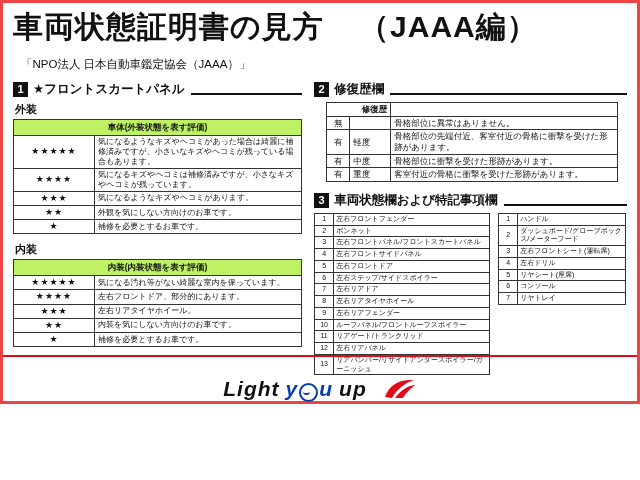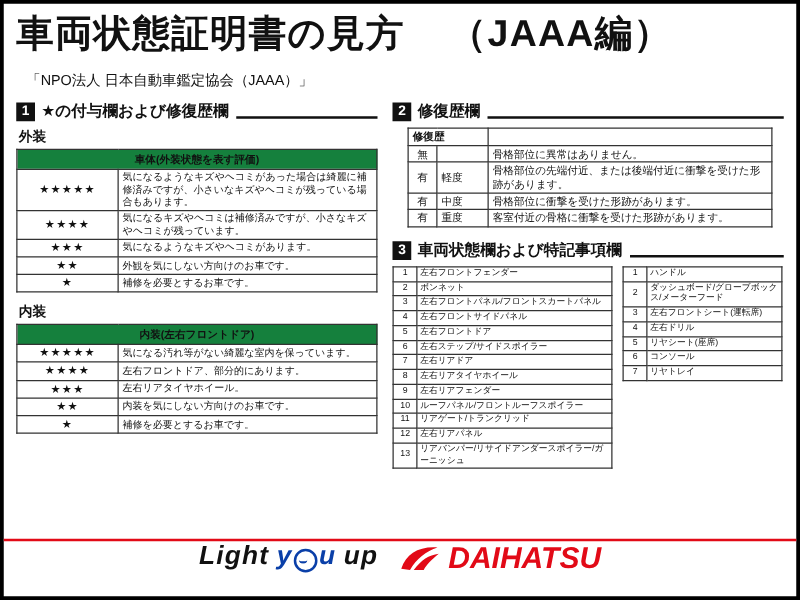--- a/index.html
+++ b/index.html
@@ -5,23 +5,23 @@
   html,body{margin:0;padding:0;}
   body{
     width:640px;height:480px;
     background:#ffffff;
     font-family:"Liberation Sans","DejaVu Sans",sans-serif;
     color:#111;
     overflow:hidden;
   }
   .page{
     position:relative;
-    width:640px;height:480px;
+    width:640px;height:404px;
     box-sizing:border-box;
-    border:3px solid #000000;
+    border:3px solid #ef4444;
   }
   
   .header{
     position:relative;
     height:52px;
     padding:4px 10px 0 10px;
     box-sizing:border-box;
   }
   .header-title{
     font-size:30px;
@@ -84,51 +84,51 @@
   }
   td,th{
     border:1px solid #333;
     padding:1px 3px;
     vertical-align:middle;
   }
   .tbl-head td{
     font-weight:bold;
     font-size:8.5px;
     text-align:center;
-    background:#15803d;
+    background:#bef264;
     padding:2px;
   }
   .stars-col{
     width:74px;
     text-align:center;
     letter-spacing:1px;
     font-size:9px;
     white-space:nowrap;
   }
   .desc-col{font-size:8px;}
   
   .rep-tbl td{font-size:8.5px;}
-  .rep-head{font-weight:bold;text-align:left;}
+  .rep-head{font-weight:bold;text-align:right;}
   .rep-mark{width:16px;text-align:center;}
   .rep-lvl{width:34px;text-align:left;}
   
   .parts-wrap{display:flex;gap:8px;margin-top:4px;}
   .parts-tbl{font-size:7px;}
   .parts-tbl td{padding:1px 2px;}
   .parts-tbl .num{width:14px;text-align:center;}
   .left-parts{width:176px;}
   .right-parts{width:128px;}
   
   .footer{
     position:absolute;
     left:0;right:0;bottom:0;
     height:44px;
     border-top:2px solid #e20a17;
     display:flex;
-    align-items:flex-start;
+    align-items:flex-end;
     justify-content:center;
     gap:16px;
   }
   .lightyouup{
     font-size:21px;
     font-style:italic;
     font-weight:bold;
     letter-spacing:1px;
     display:flex;align-items:center;
   }
@@ -178,21 +178,21 @@
     </div>
   </div>
   <div class="header-note">「NPO法人 日本自動車鑑定協会（JAAA）」</div>
 
   <div class="columns">
 
     <div class="col-left">
 
       <div class="sec-head">
         <span class="sec-num">1</span>
-        <span class="sec-title">★の付与欄および修復歴欄</span>
+        <span class="sec-title">★フロントスカートパネル</span>
         <span class="sec-rule"></span>
       </div>
 
       <div class="subhead">外装</div>
       <table>
         <tbody>
             <tr class="tbl-head">
           <td colspan="2">車体(外装状態を表す評価)</td>
         </tr>
         <tr>
@@ -215,21 +215,21 @@
           <td class="stars-col">★</td>
           <td class="desc-col">補修を必要とするお車です。</td>
         </tr>
       </tbody>
         </table>
 
       <div class="subhead" style="margin-top:8px;">内装</div>
       <table>
         <tbody>
             <tr class="tbl-head">
-          <td colspan="2">内装(左右フロントドア)</td>
+          <td colspan="2">内装(内装状態を表す評価)</td>
         </tr>
         <tr>
           <td class="stars-col">★★★★★</td>
           <td class="desc-col">気になる汚れ等がない綺麗な室内を保っています。</td>
         </tr>
         <tr>
           <td class="stars-col">★★★★</td>
           <td class="desc-col">左右フロントドア、部分的にあります。</td>
         </tr>
         <tr>
@@ -263,21 +263,21 @@
           <td></td>
         </tr>
         <tr>
           <td class="rep-mark">無</td>
           <td class="rep-lvl"></td>
           <td>骨格部位に異常はありません。</td>
         </tr>
         <tr>
           <td class="rep-mark">有</td>
           <td class="rep-lvl">軽度</td>
-          <td>骨格部位の先端付近、または後端付近に衝撃を受けた形跡があります。</td>
+          <td>骨格部位の先端付近、客室付近の骨格に衝撃を受けた形跡があります。</td>
         </tr>
         <tr>
           <td class="rep-mark">有</td>
           <td class="rep-lvl">中度</td>
           <td>骨格部位に衝撃を受けた形跡があります。</td>
         </tr>
         <tr>
           <td class="rep-mark">有</td>
           <td class="rep-lvl">重度</td>
           <td>客室付近の骨格に衝撃を受けた形跡があります。</td>
@@ -394,17 +394,16 @@
       <span class="smile"></span>
       <span class="blue">u</span>
       <span style="width:6px;"></span>
       <span>up</span>
     </div>
     <div class="brand">
       <svg class="d-mark" viewBox="0 0 34 24">
         <path d="M2 20 C6 8, 16 2, 31 3 C22 6, 14 12, 9 21 Z" fill="#e20a17"></path>
         <path d="M12 21 C18 13, 24 9, 32 8 C26 13, 22 17, 20 21 Z" fill="#e20a17"></path>
       </svg>
-      <span class="brand-name">DAIHATSU</span>
     </div>
   </div>
 
 </div>
 
 </body></html>

